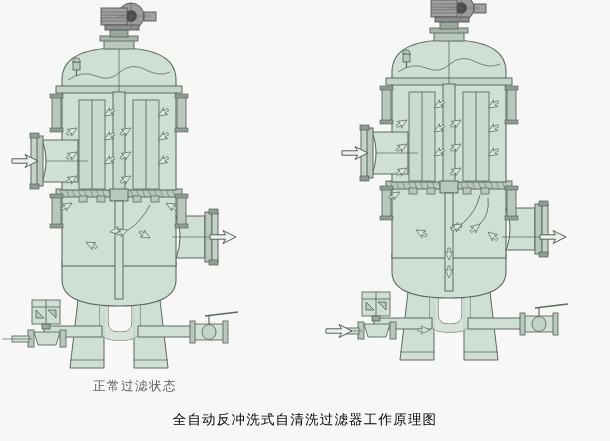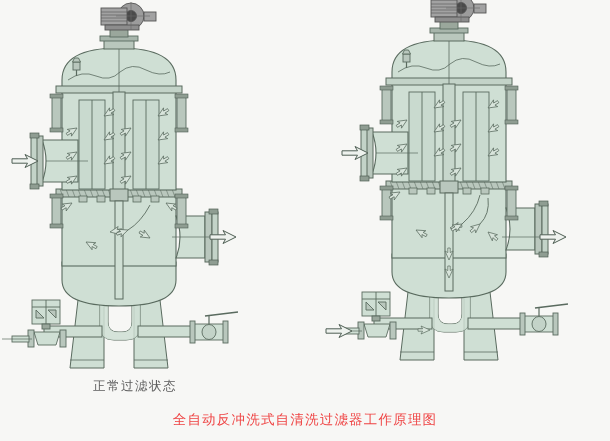--- a/index.html
+++ b/index.html
@@ -14,21 +14,21 @@
   svg.diagram{position:absolute;left:0;top:0;width:610px;height:441px;}
   .cap{
     position:absolute;text-align:center;
     color:#5d5d5d;font-size:12.5px;letter-spacing:1.5px;
     white-space:nowrap;
   }
   #cap-left{left:40px;top:378px;width:190px;}
   #cap-right{left:370px;top:378px;width:190px;}
   #main-title{
     position:absolute;left:0;top:411px;width:610px;
-    text-align:center;color:#ef4444;font-size:13.5px;letter-spacing:1.2px;
+    text-align:center;color:#000000;font-size:13.5px;letter-spacing:1.2px;
     white-space:nowrap;
   }
 </style>
 </head>
 <body style="background: rgb(247, 247, 245);">
 
 <div id="stage">
 
   <svg class="diagram" viewBox="0 0 610 441">
     <defs>

